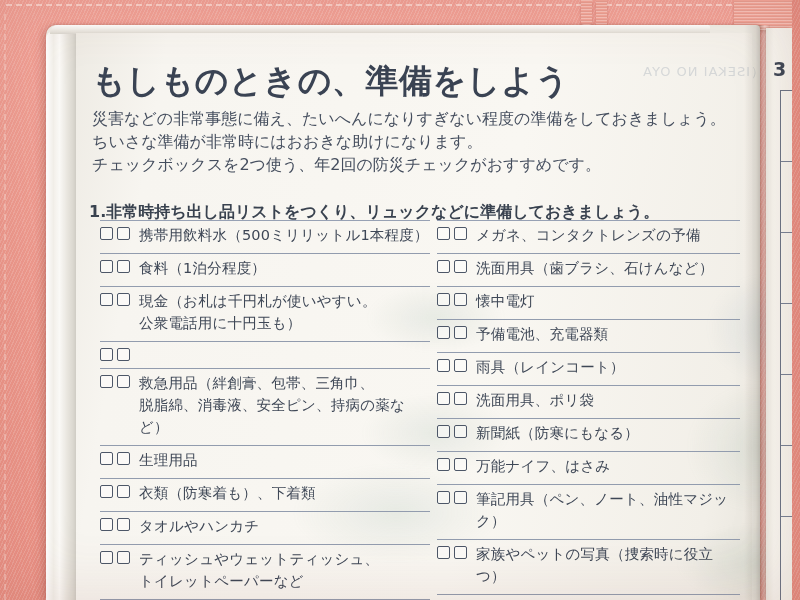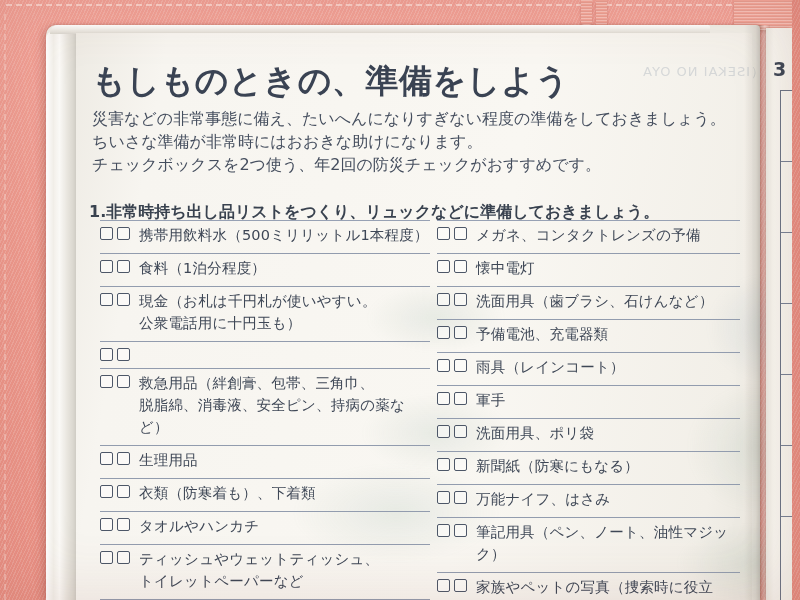--- a/index.html
+++ b/index.html
@@ -217,54 +217,47 @@
       <span class="cb"></span>
     </span>
     <span class="txt">メガネ、コンタクトレンズの予備</span>
   </div>
 
   <div class="row">
     <span class="cbs">
       <span class="cb"></span>
       <span class="cb"></span>
     </span>
+    <span class="txt">洗面用具（歯ブラシ、石けんなど）</span>
+  </div>
+
+  <div class="row">
+    <span class="cbs">
+      <span class="cb"></span>
+      <span class="cb"></span>
+    </span>
     <span class="txt">懐中電灯</span>
   </div>
 
   <div class="row">
     <span class="cbs">
       <span class="cb"></span>
       <span class="cb"></span>
     </span>
-    <span class="txt">洗面用具（歯ブラシ、石けんなど）</span>
-  </div>
-
-  <div class="row">
-    <span class="cbs">
-      <span class="cb"></span>
-      <span class="cb"></span>
-    </span>
     <span class="txt">予備電池、充電器類</span>
   </div>
 
   <div class="row">
     <span class="cbs">
       <span class="cb"></span>
       <span class="cb"></span>
     </span>
     <span class="txt">雨具（レインコート）</span>
   </div>
 
-  <div class="row">
-    <span class="cbs">
-      <span class="cb"></span>
-      <span class="cb"></span>
-    </span>
-    <span class="txt">軍手</span>
-  </div>
 
   <div class="row">
     <span class="cbs">
       <span class="cb"></span>
       <span class="cb"></span>
     </span>
     <span class="txt">洗面用具、ポリ袋</span>
   </div>
 
   <div class="row">

